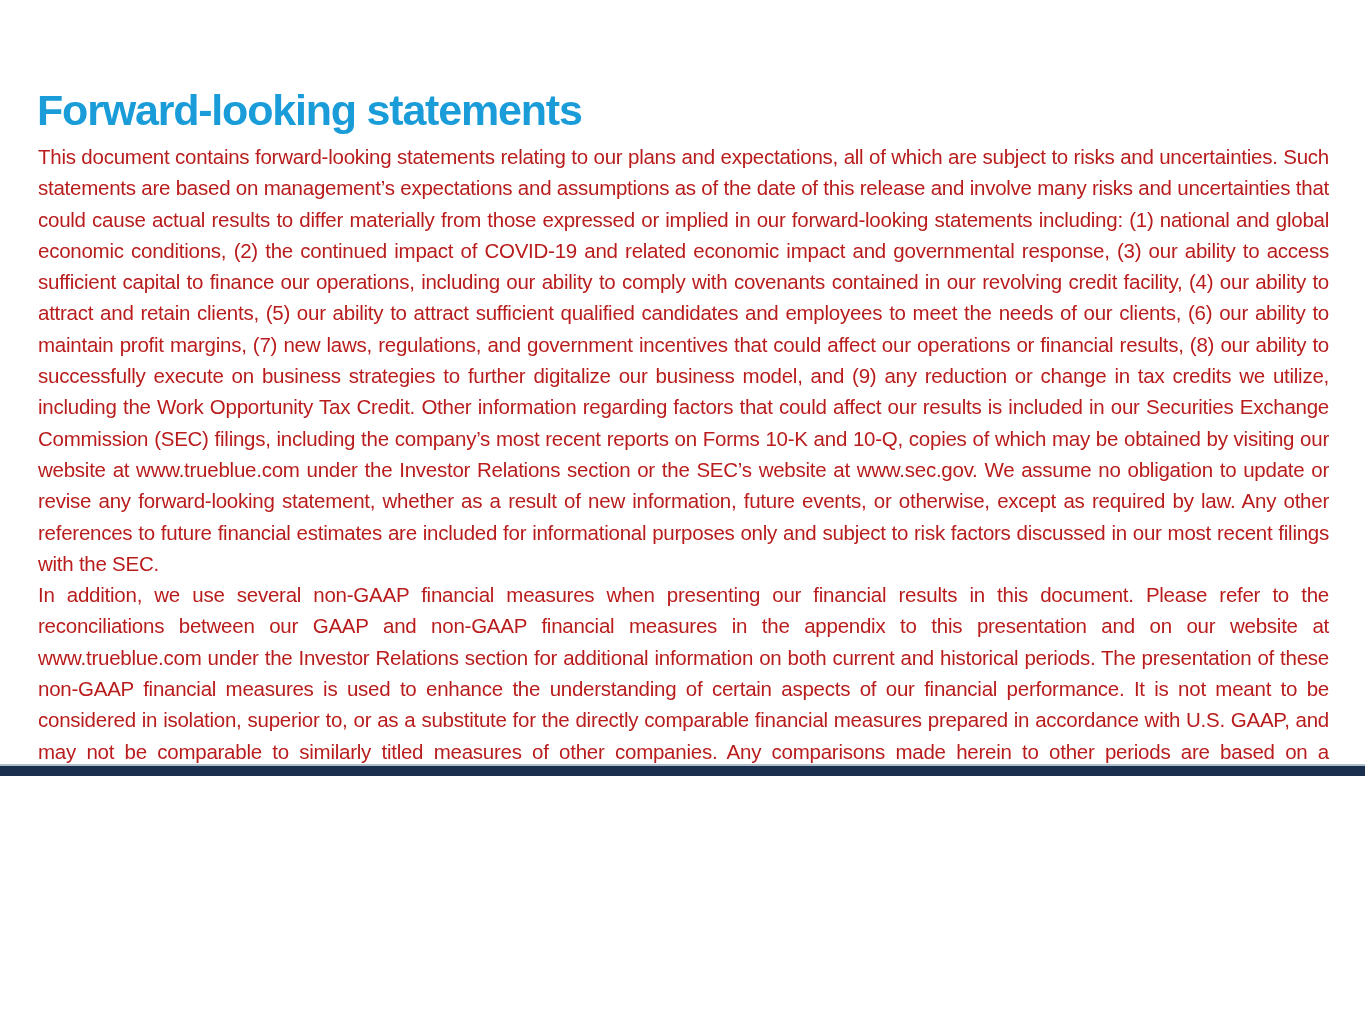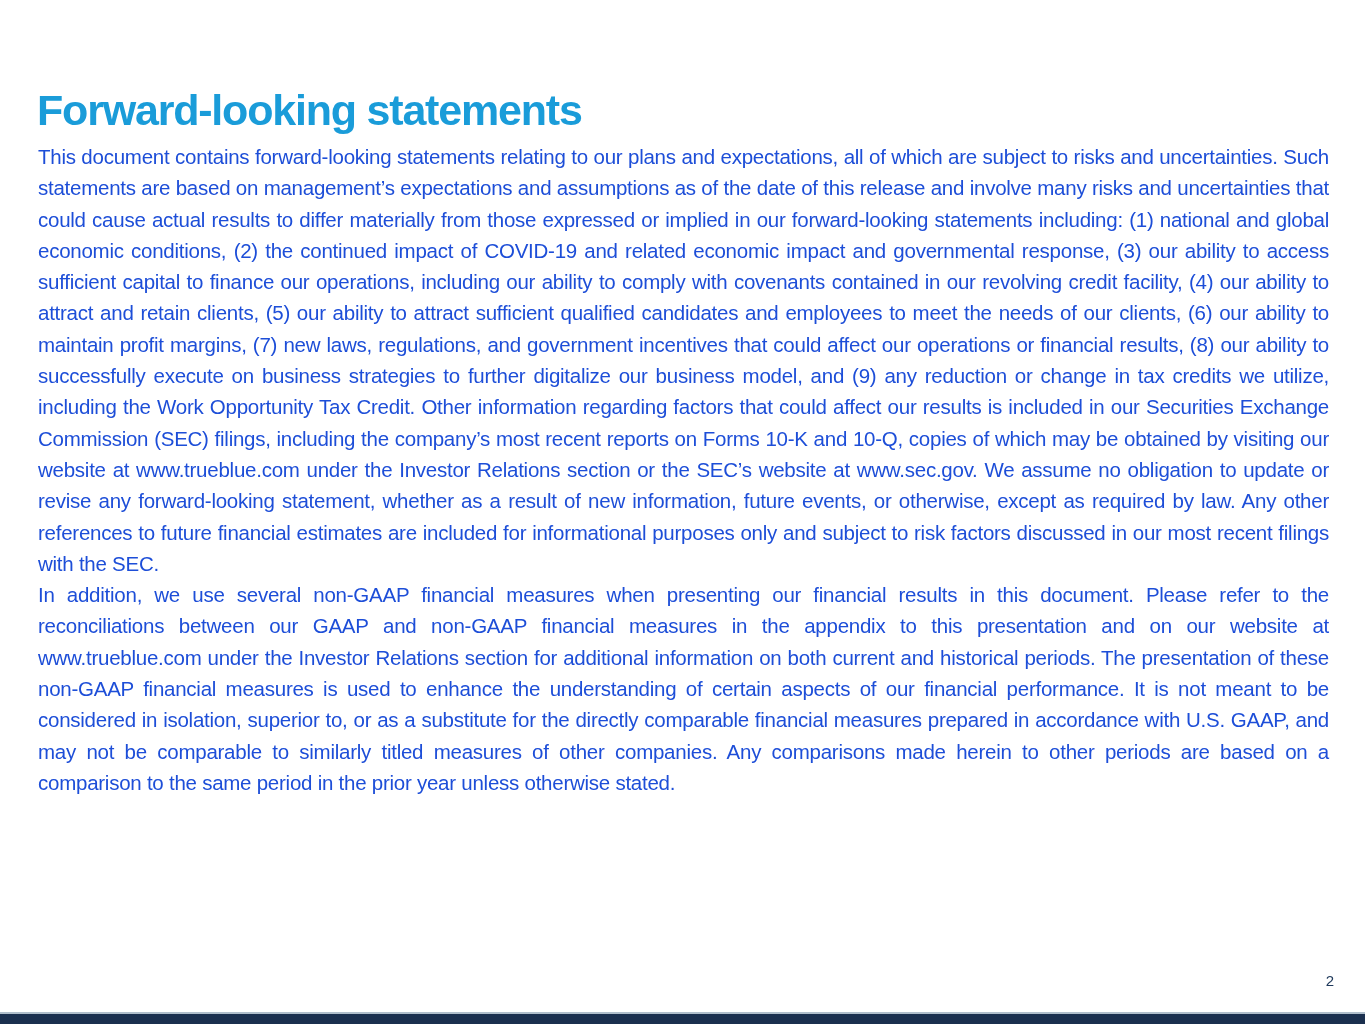--- a/index.html
+++ b/index.html
@@ -3,42 +3,42 @@
 <meta charset="utf-8">
 <style>
   html, body {
     margin: 0;
     padding: 0;
     background: #ffffff;
   }
   .slide {
     position: relative;
     width: 1365px;
-    height: 1024px;
+    height: 776px;
     background: #ffffff;
     overflow: hidden;
     font-family: "Liberation Sans", sans-serif;
   }
   .slide-title {
     position: absolute;
     left: 37px;
     top: 56px;
     font-size: 43px;
     line-height: 50px;
     font-weight: bold;
     letter-spacing: -1.2px;
     color: #1A9CD9;
     white-space: nowrap;
   }
   .body-copy {
     position: absolute;
     left: 38px;
     right: 36px;
     top: 141px;
-    color: #1d4ed8;
+    color: #b91c1c;
     font-size: 20.5px;
     line-height: 31.3px;
     letter-spacing: -0.25px;
     text-align: justify;
     text-justify: inter-word;
   }
   .para {
     margin: 0;
   }
   .para + .para {

